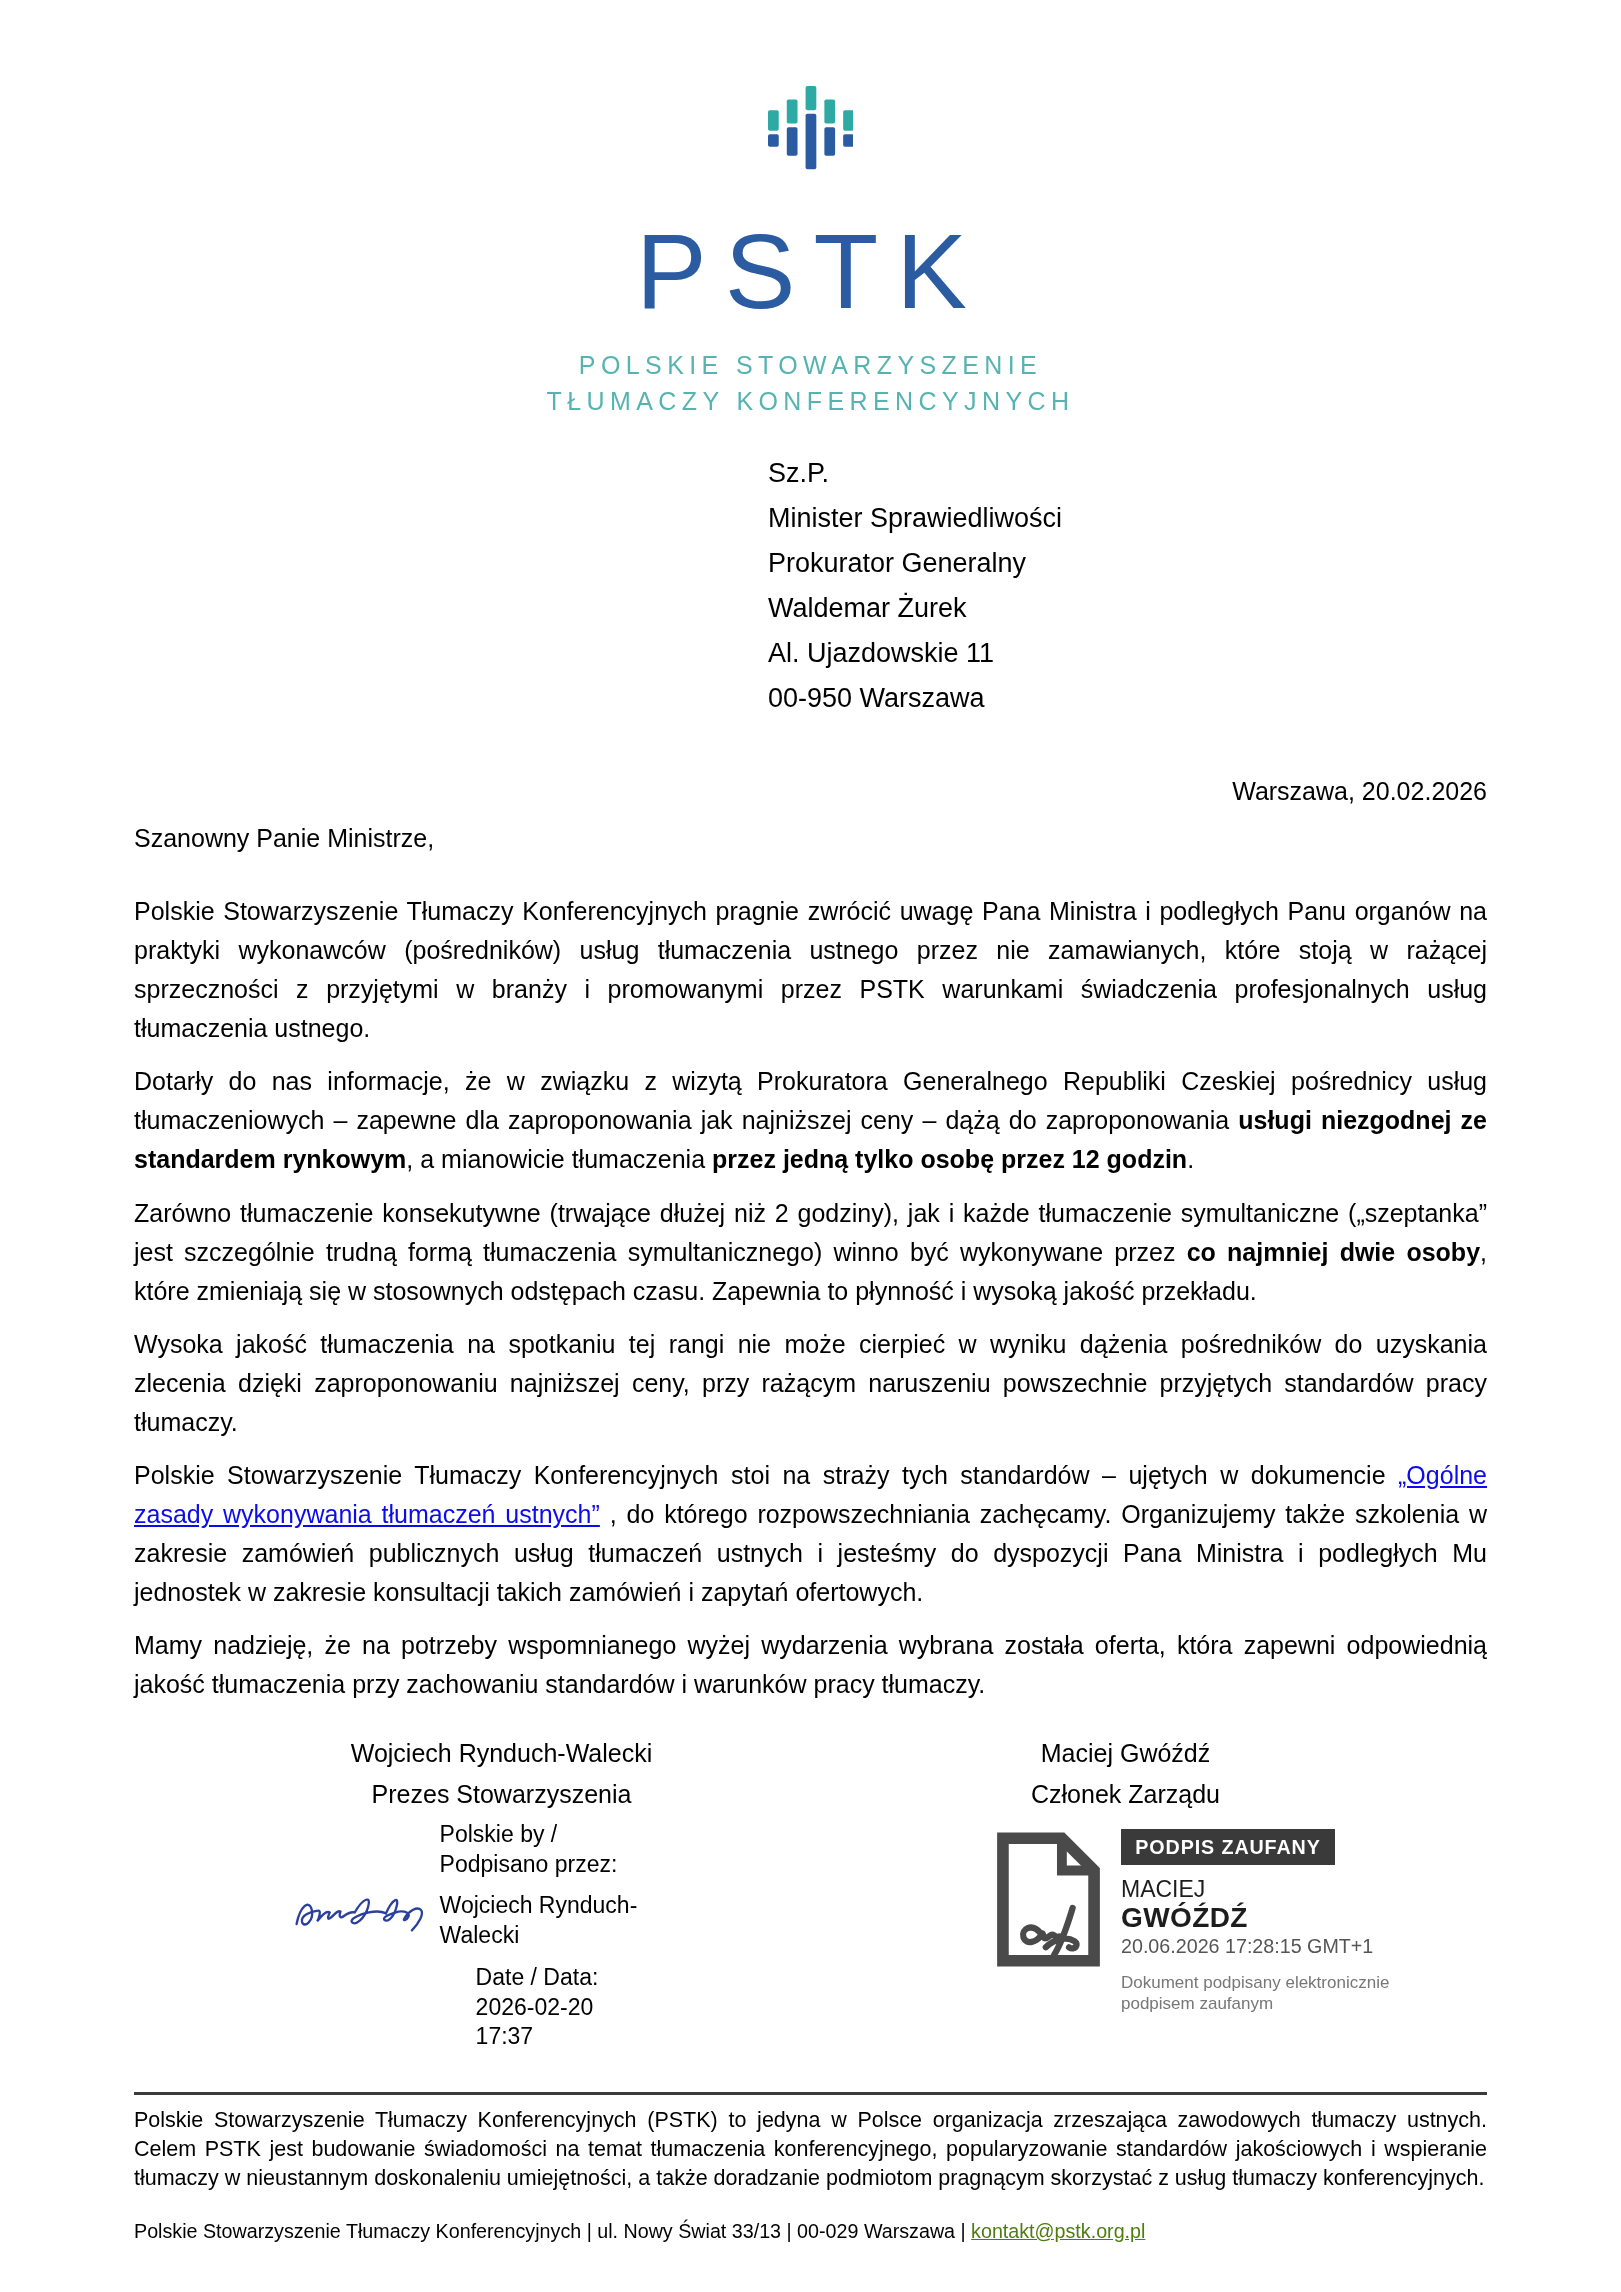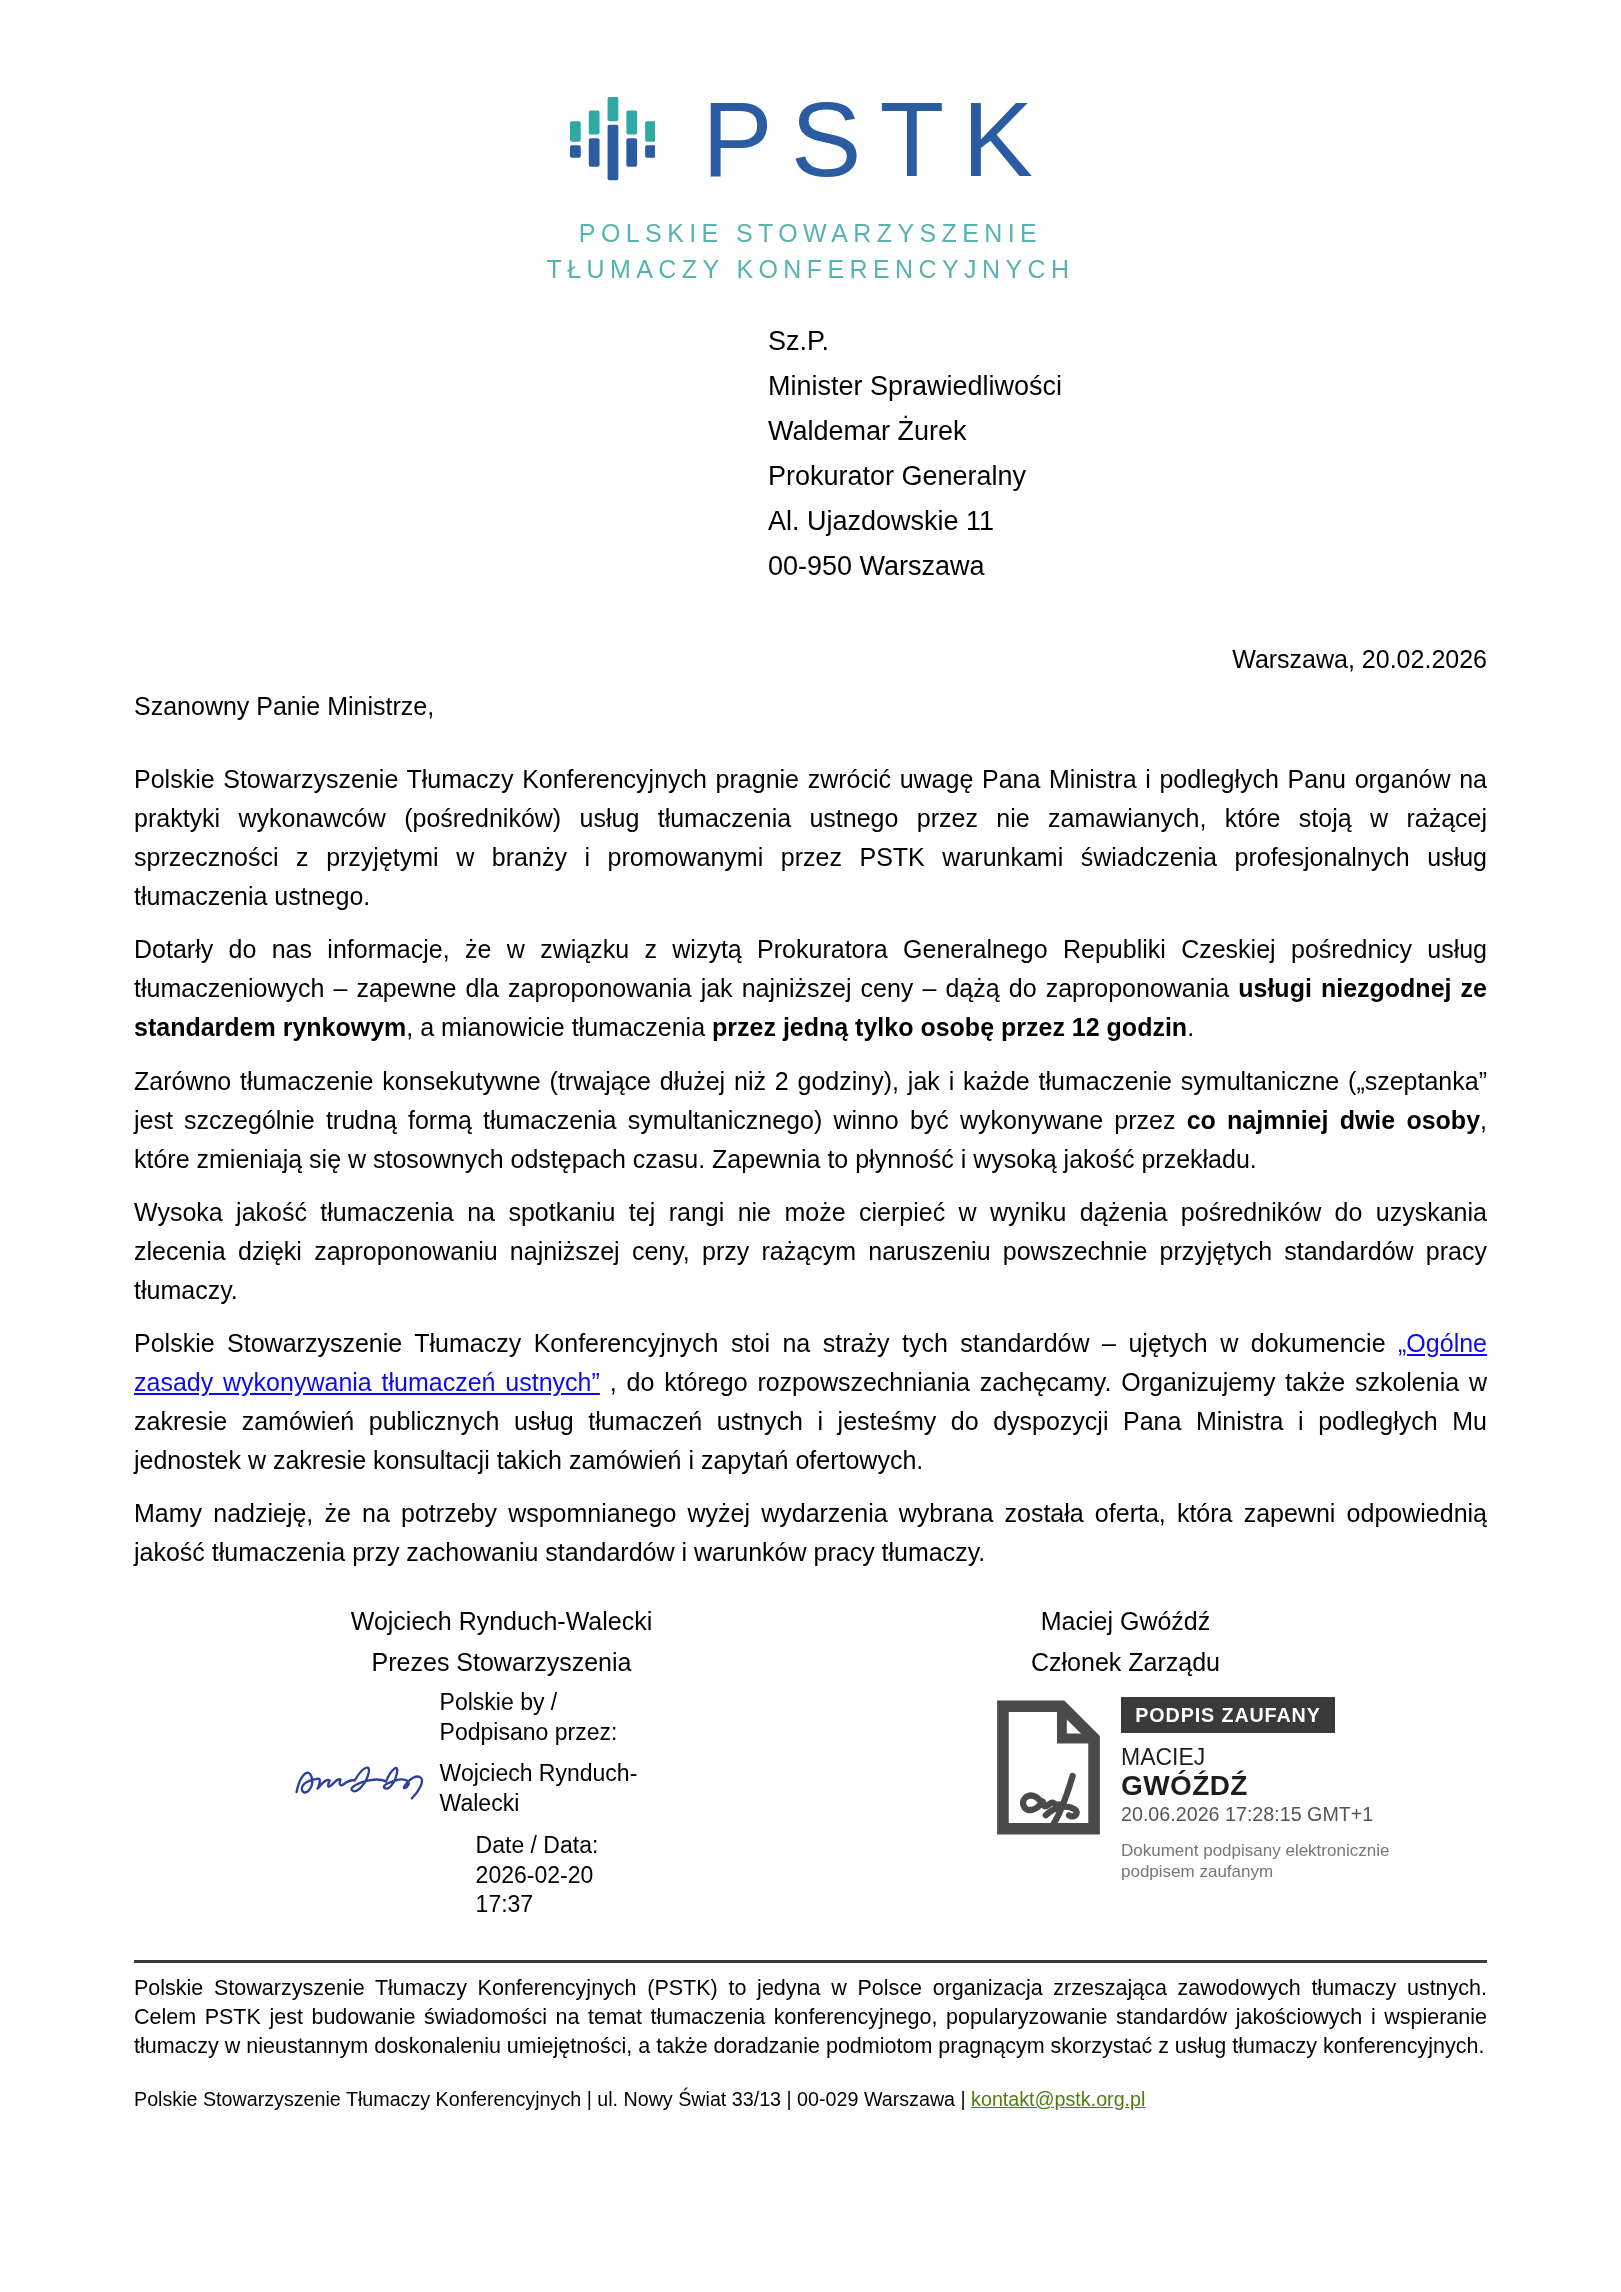--- a/index.html
+++ b/index.html
@@ -6,21 +6,21 @@
   .page{
     position:relative;
     width:1621px;height:2293px;
     background:#ffffff;
     font-family:"Liberation Sans","DejaVu Sans",sans-serif;
     color:#000;
     overflow:hidden;
   }
   
   .logo{margin-top:86px;text-align:center;}
-  .logo-row{display:flex;justify-content:center;align-items:center;gap:47px;}
+  .logo-row{display:flex;justify-content:center;align-items:center;gap:47px;flex-direction:column;}
   .logo-icon{display:block;}
   .logo-acronym{
     font-size:106px;font-weight:300;letter-spacing:18px;
     color:#2B5BA1;line-height:1;
   }
   .logo-sub{
     color:#57B3B1;font-size:25px;letter-spacing:5.4px;
     line-height:36px;font-weight:400;
   }
   .logo-sub.first{margin-top:23px;}
@@ -89,22 +89,22 @@
       </svg>
       <div class="logo-acronym">PSTK</div>
     </div>
     <div class="logo-sub first">POLSKIE STOWARZYSZENIE</div>
     <div class="logo-sub">TŁUMACZY KONFERENCYJNYCH</div>
   </header>
 
   <section class="recipient" id="recipient">
       <div>Sz.P.</div>
       <div>Minister Sprawiedliwości</div>
+      <div>Prokurator Generalny</div>
       <div>Waldemar Żurek</div>
-      <div>Prokurator Generalny</div>
       <div>Al. Ujazdowskie 11</div>
       <div>00-950 Warszawa</div>
     </section>
 
   <div class="dateline">Warszawa, 20.02.2026</div>
   <div class="salutation">Szanowny Panie Ministrze,</div>
 
   <div class="bodytext" id="paragraphs">
       <p class="body-para"><span>Polskie Stowarzyszenie Tłumaczy Konferencyjnych pragnie zwrócić uwagę Pana Ministra i podległych Panu organów na praktyki wykonawców (pośredników) usług tłumaczenia ustnego przez nie zamawianych, które stoją w rażącej sprzeczności z przyjętymi w branży i promowanymi przez PSTK warunkami świadczenia profesjonalnych usług tłumaczenia ustnego.</span></p>
       <p class="body-para"><span>Dotarły do nas informacje, że w związku z wizytą Prokuratora Generalnego Republiki Czeskiej pośrednicy usług tłumaczeniowych – zapewne dla zaproponowania jak najniższej ceny – dążą do zaproponowania </span><span class="seg-bold">usługi niezgodnej ze standardem rynkowym</span><span>, a mianowicie tłumaczenia </span><span class="seg-bold">przez jedną tylko osobę przez 12 godzin</span><span>.</span></p>

